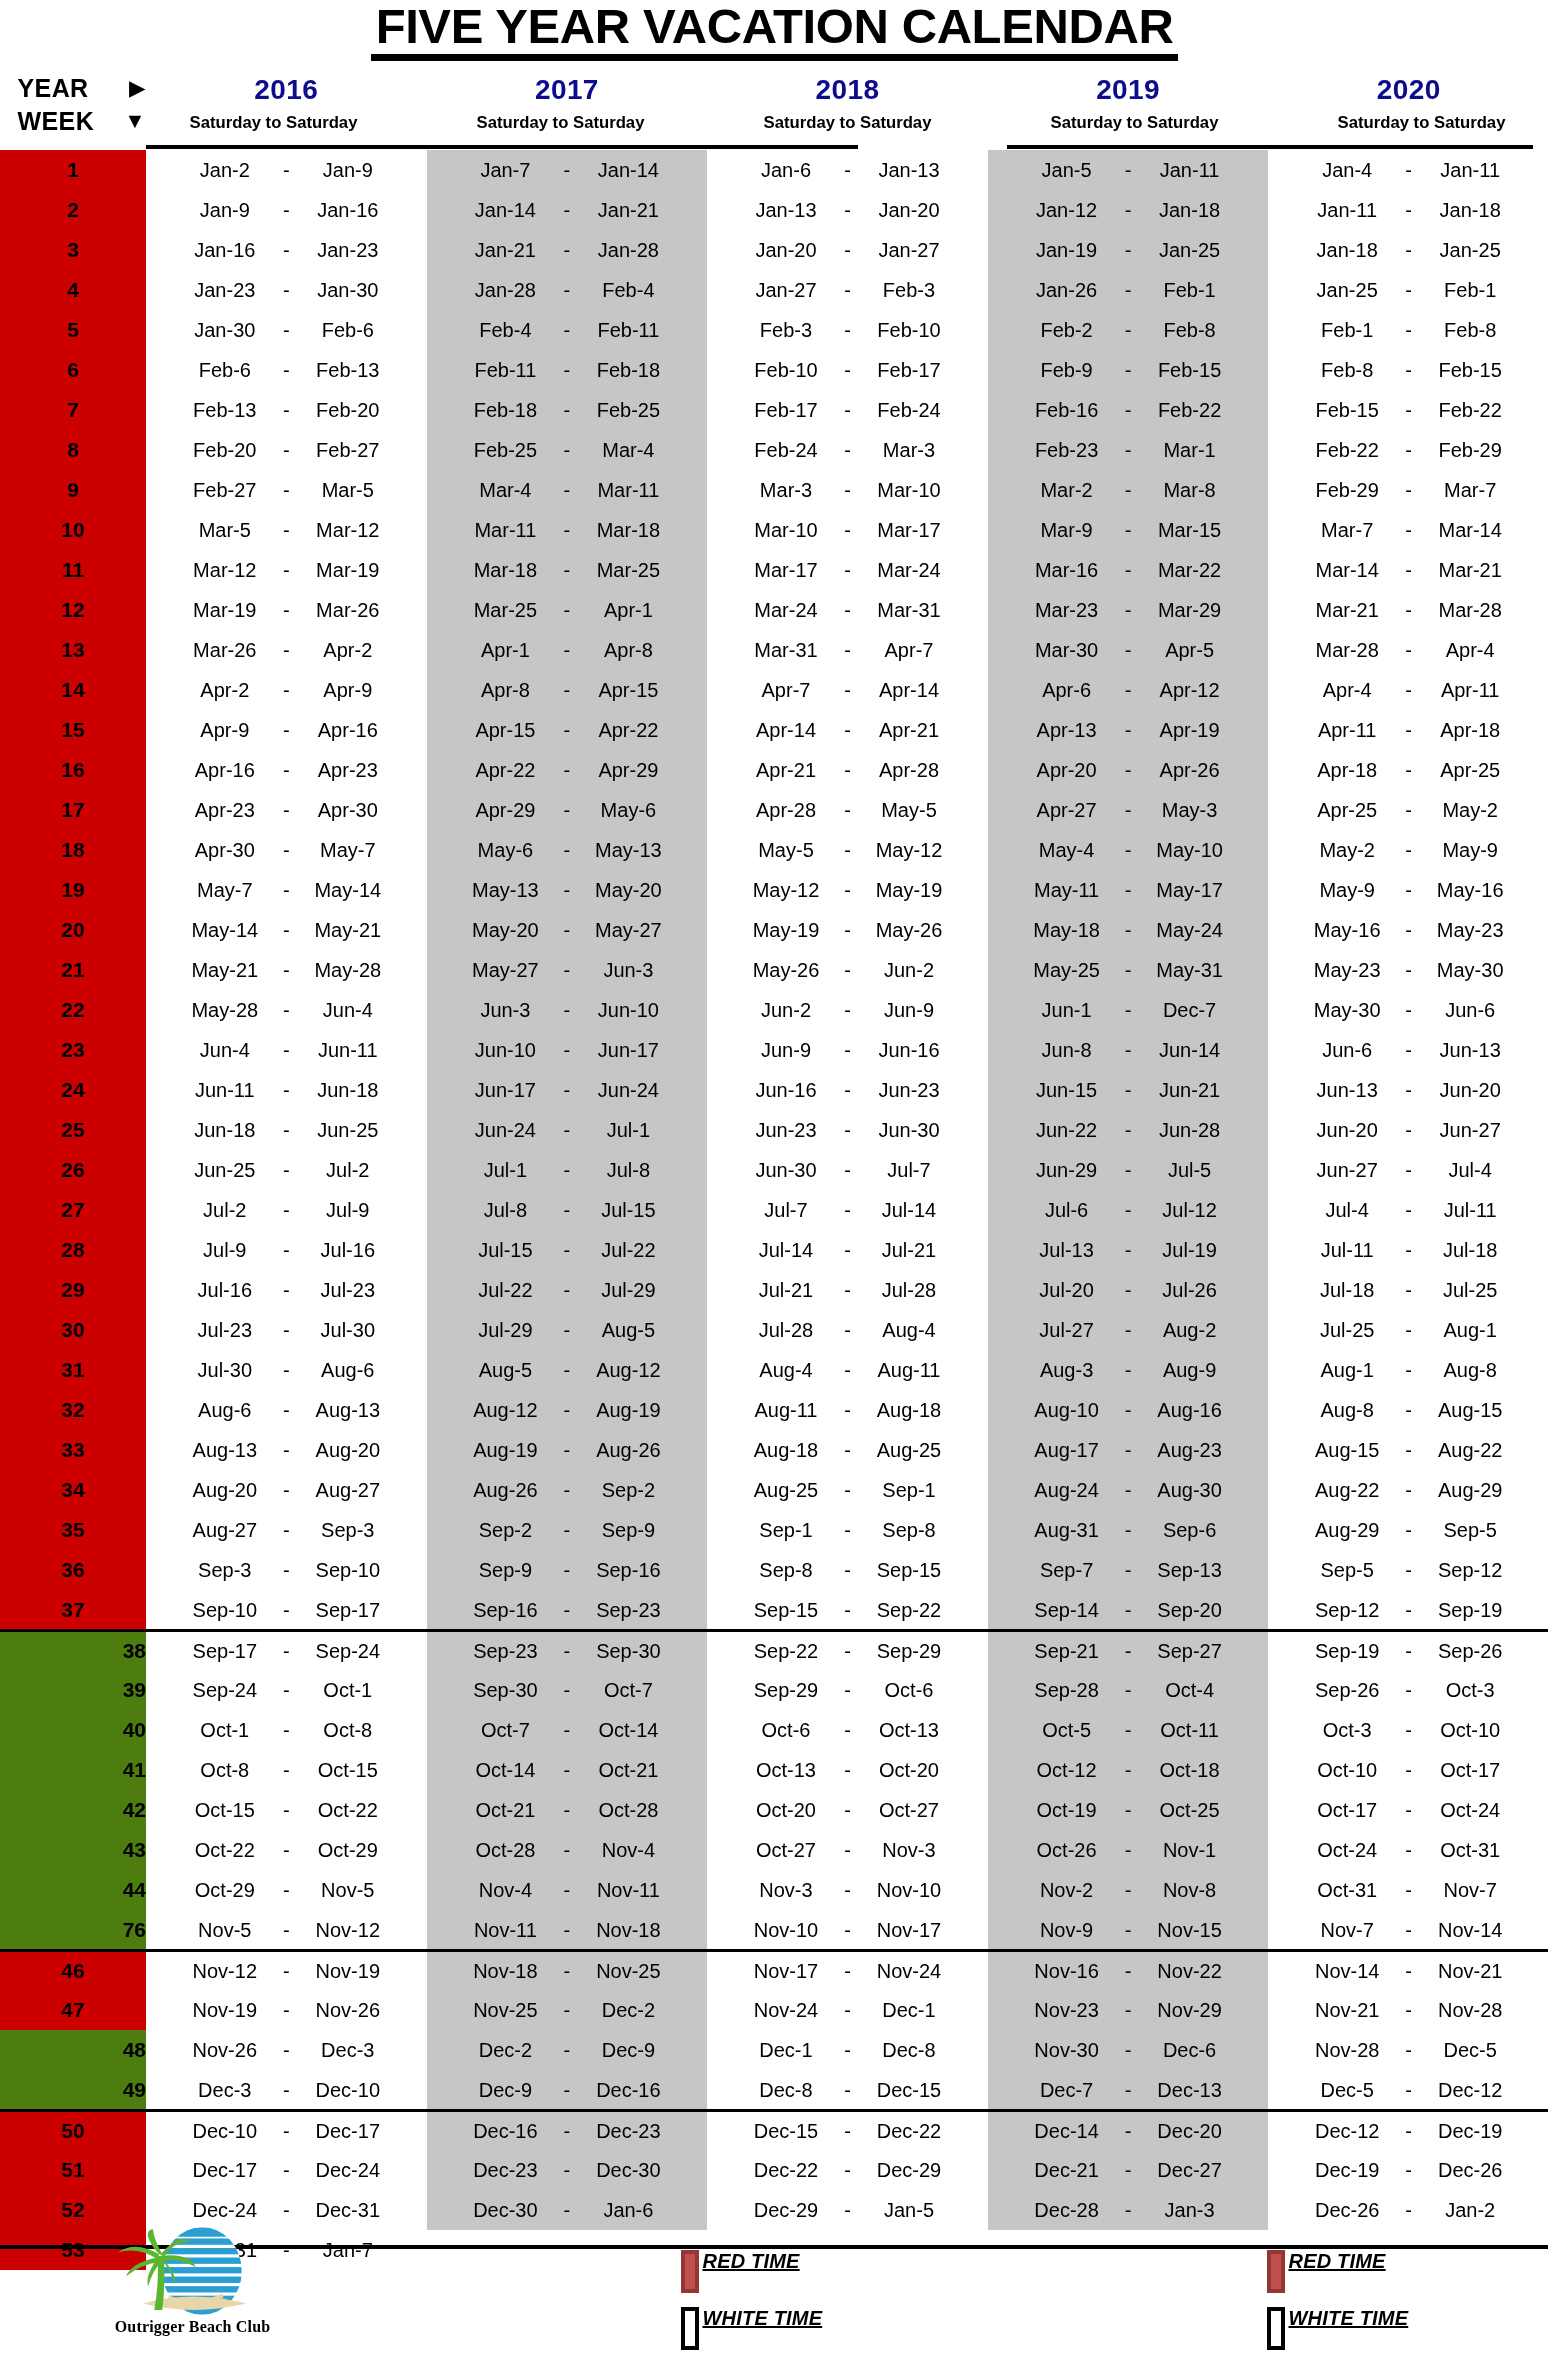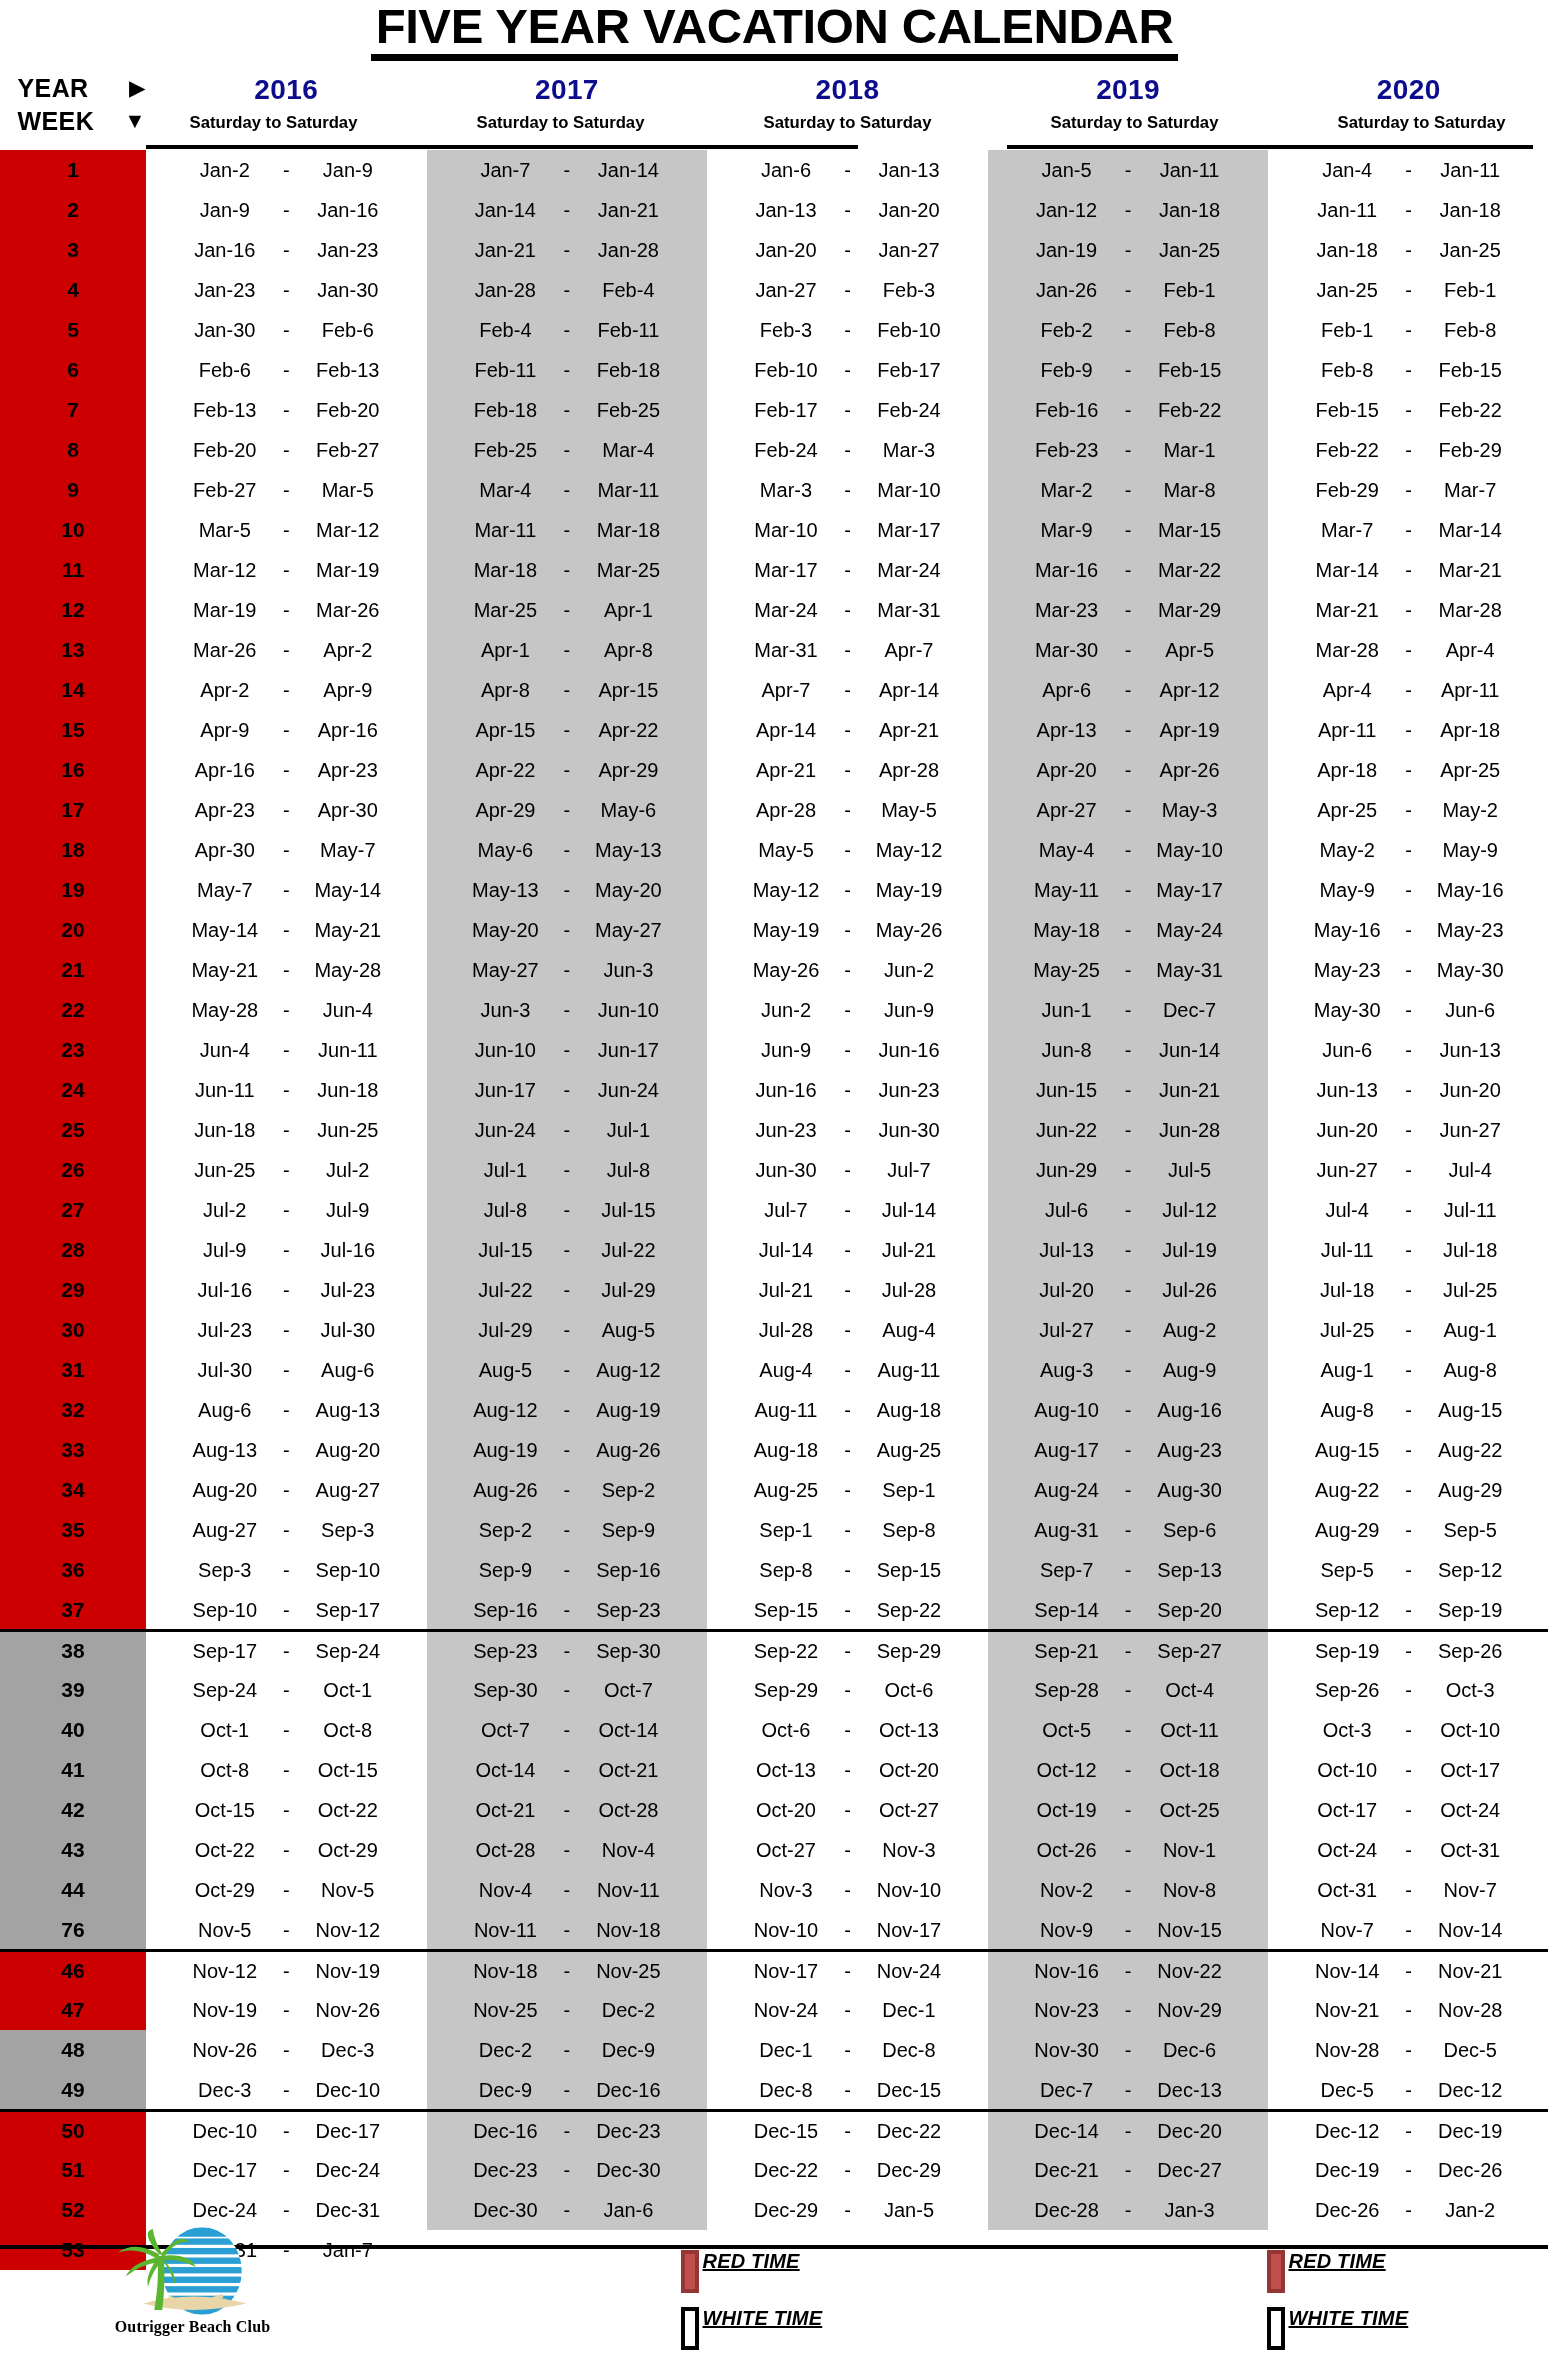--- a/index.html
+++ b/index.html
@@ -113,21 +113,21 @@
   table.cal td { padding: 0; }
   .wk {
     width: 146px;
     text-align: center;
     font-size: 21px;
     font-weight: bold;
     height: 40px;
     vertical-align: middle;
   }
   .wk.red { background: #cc0000; color: #000000; }
-  .wk.white { background: #a3a3a3; color: #000000; }
+  .wk.white { background: #4d7c0f; color: #000000; text-align: right; }
 
   .ycol {
     height: 40px;
     vertical-align: middle;
     padding: 0;
   }
   .ycol.shade { background: #c6c6c6; }
   .ycol.plain { background: #ffffff; }
 
   .pair {

